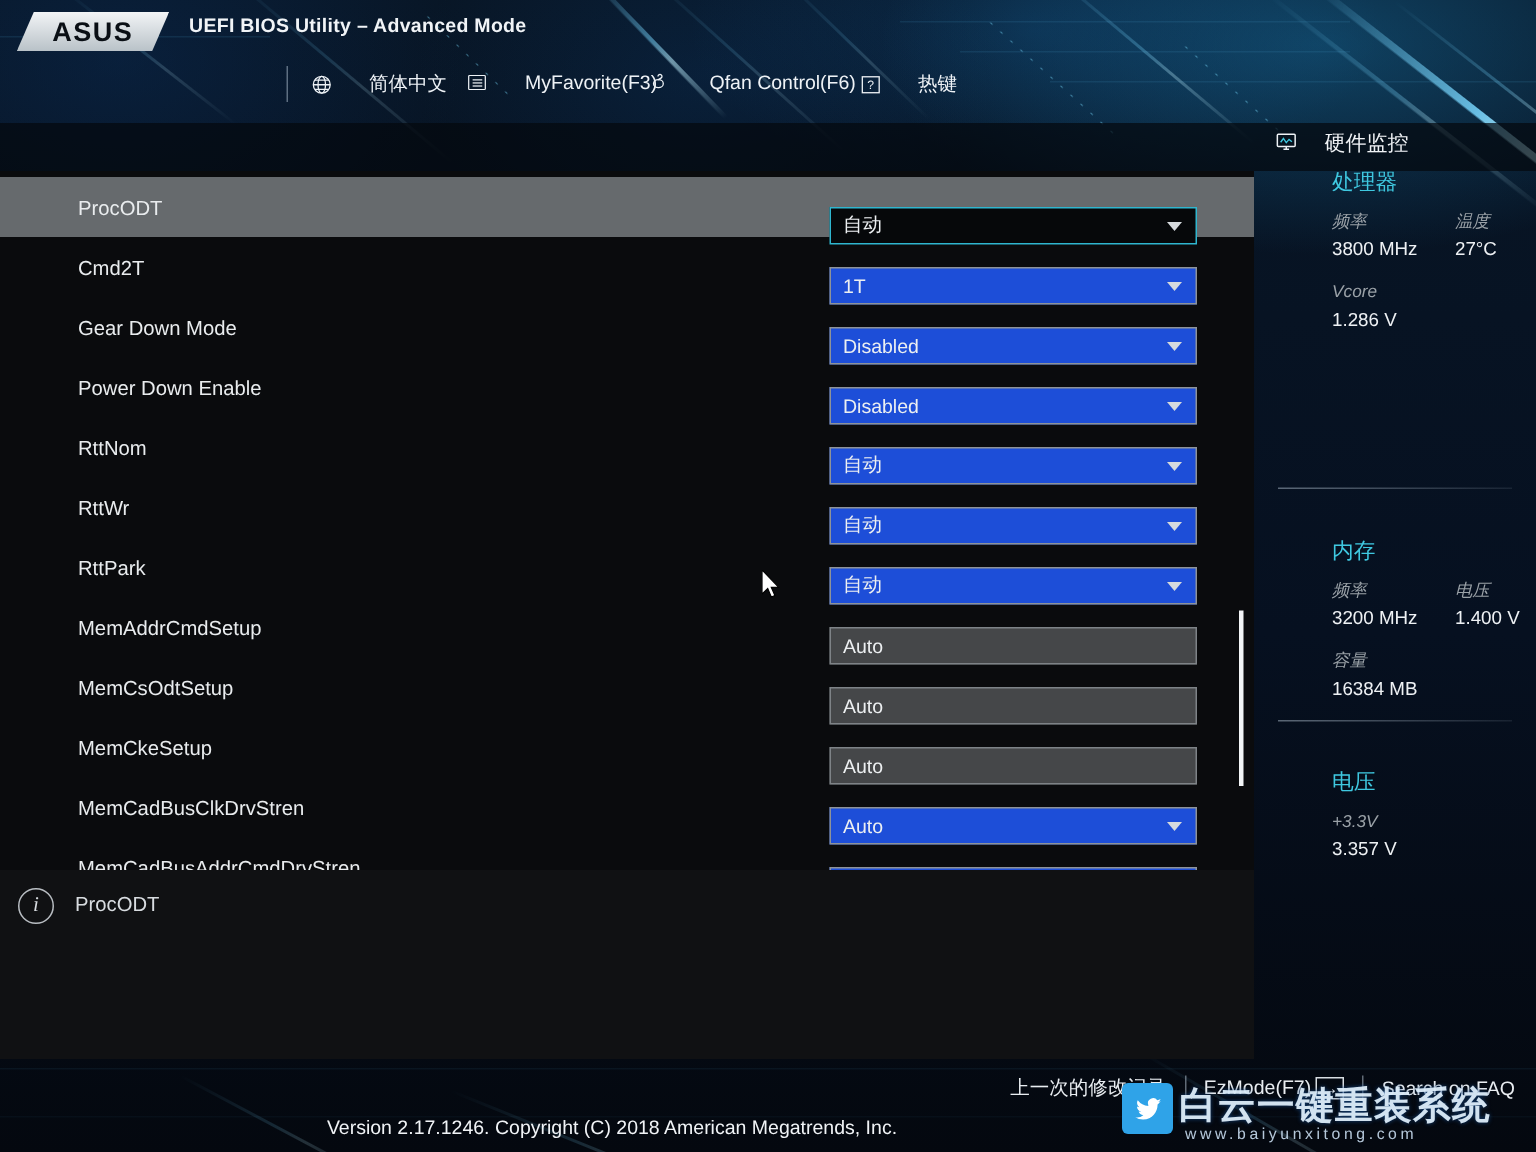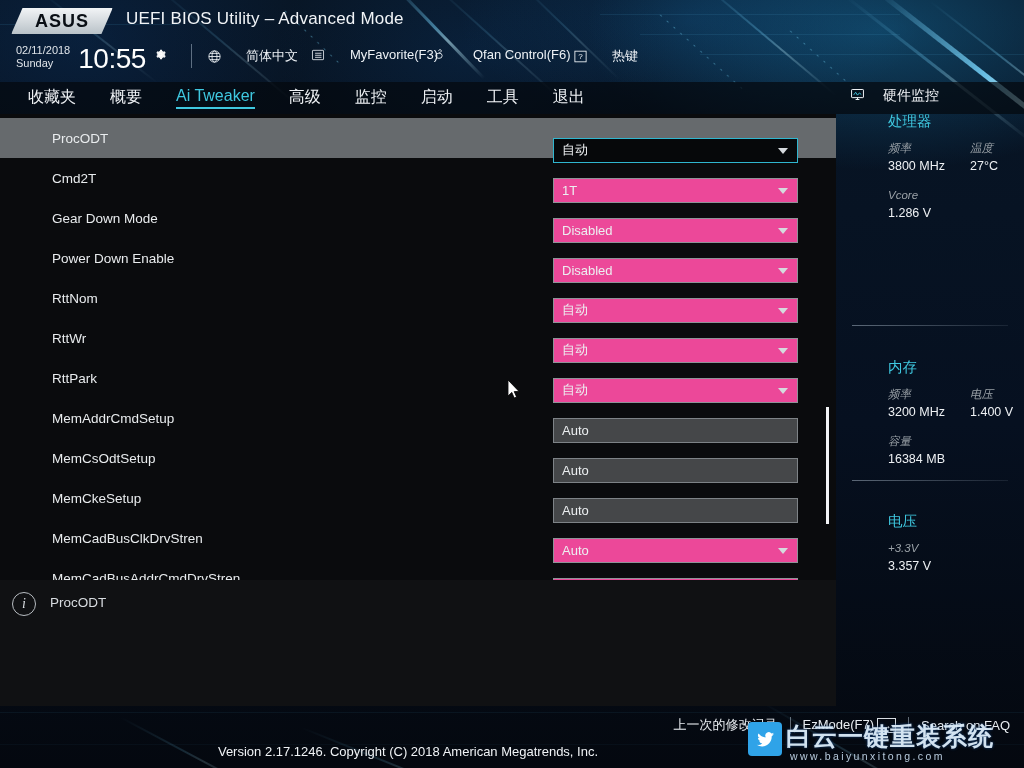--- a/index.html
+++ b/index.html
@@ -43,21 +43,21 @@
     position:absolute; left:14px; top:8px; width:96px; height:26px;
     display:flex; align-items:center; justify-content:center;
     transform:skewX(-12deg);
     background:linear-gradient(180deg,#f2f4f6,#b9c2c8);
     color:#0a0f15; font-weight:bold; font-size:18px; letter-spacing:1px;
     clip-path:polygon(6% 0%,100% 0%,94% 100%,0% 100%);
   }
   .asus-logo span{ transform:skewX(12deg); font-family:"Liberation Sans",sans-serif; }
   .app-title {
     position:absolute; left:126px; top:9px;
-    font-size:17px; color:#f1f4f7; letter-spacing:.2px; font-weight:normal;
+    font-size:13px; color:#f1f4f7; letter-spacing:.2px; font-weight:bold;
   }
   .clock-wrap{ position:absolute; left:16px; top:44px; display:flex; align-items:flex-end; gap:8px; }
   .date-block{ font-size:11px; line-height:12.5px; color:#dfe4e9; padding-bottom:3px; }
   .clock-time{ font-size:28px; line-height:26px; color:#ffffff; font-weight:300; letter-spacing:-.5px; }
   .gear-icon{ width:13px; height:13px; margin-bottom:12px; position:relative; }
   .hdr-sep{ position:absolute; top:44px; width:1px; height:24px; background:rgba(200,215,230,.45); }
 
   .hdr-item{ position:absolute; top:47px; display:flex; align-items:center; gap:24px;
              font-size:13px; color:#eef2f6; cursor:default; white-space:nowrap; }
   .hdr-item .ic{ display:inline-flex; align-items:center; justify-content:center; }
@@ -71,21 +71,21 @@
   
   .panel{ position:absolute; left:0; top:114px; width:836px; height:466px;
           background:#0a0b0d; overflow:hidden; }
   .rows{ position:absolute; left:0; top:0; width:836px; }
   .row{ position:relative; height:40px; display:flex; align-items:center; }
   .row.selected{ background:#666a6d; }
   .row .label{ position:absolute; left:52px; font-size:13.5px; color:#e9ecee; white-space:nowrap; }
   .ctrl{ position:absolute; left:553px; width:245px; height:25px;margin-top:24px; }
 
   .dropdown{
-    width:100%; height:100%; background:#ec4899; border:1px solid #8e9398;
+    width:100%; height:100%; background:#1d4ed8; border:1px solid #8e9398;
     display:flex; align-items:center; padding:0 8px;
     font-size:13px; color:#eceff1; position:relative;
   }
   .dropdown.focused{ border:1px solid #2fb6cf; background:#06080a; }
   .caret{
     position:absolute; right:9px; top:50%; margin-top:-2px;
     width:0; height:0; border-left:5px solid transparent; border-right:5px solid transparent;
     border-top:6px solid #d6dade;
   }
   .textfield{
@@ -171,33 +171,20 @@
     <div class="streak faint" style="left:120px;top:716px;width:160px;height:2px;transform:rotate(28deg);"></div>
     <div class="streak faint" style="left:300px;top:726px;width:200px;height:2px;transform:rotate(22deg);"></div>
   </div>
 
   <div class="header">
     <div class="asus-logo">
       <span>ASUS</span>
     </div>
     <div class="app-title">UEFI BIOS Utility – Advanced Mode</div>
 
-    <div class="clock-wrap">
-      <div class="date-block">
-        <div>02/11/2018</div>
-        <div>Sunday</div>
-      </div>
-      <div class="clock-time">10:55</div>
-      <div class="gear-icon">
-        <svg viewBox="0 0 24 24" width="13" height="13" fill="#ffffff">
-          <path d="M12 8.4a3.6 3.6 0 1 0 0 7.2 3.6 3.6 0 0 0 0-7.2zm0 5.4a1.8 1.8 0 1 1 0-3.6 1.8 1.8 0 0 1 0 3.6z"></path>
-          <path d="M20 12c0-.5-.05-1-.14-1.47l1.74-1.3-1.8-3.1-2.05.77A7.6 7.6 0 0 0 15.1 5.4L14.8 3.2h-3.6l-.3 2.2a7.6 7.6 0 0 0-2.65 1.5L6.2 6.13l-1.8 3.1 1.74 1.3a8 8 0 0 0 0 2.94l-1.74 1.3 1.8 3.1 2.05-.77a7.6 7.6 0 0 0 2.65 1.5l.3 2.2h3.6l.3-2.2a7.6 7.6 0 0 0 2.65-1.5l2.05.77 1.8-3.1-1.74-1.3c.09-.47.14-.97.14-1.47z" opacity=".95"></path>
-        </svg>
-      </div>
-    </div>
 
     <div class="hdr-sep" style="left:191px;"></div>
 
     <div class="hdr-item" style="left:207px;">
       <span class="ic">
         <svg viewBox="0 0 24 24" width="15" height="15" fill="none" stroke="#eef2f6" stroke-width="1.4">
           <circle cx="12" cy="12" r="9"></circle>
             <ellipse cx="12" cy="12" rx="4" ry="9"></ellipse>
           <line x1="3" y1="12" x2="21" y2="12"></line>
             <line x1="4.6" y1="7" x2="19.4" y2="7"></line>
@@ -235,30 +222,20 @@
         <svg viewBox="0 0 24 24" width="15" height="15">
           <rect x="3" y="3.5" width="18" height="17" fill="none" stroke="#eef2f6" stroke-width="1.4"></rect>
           <text x="12" y="16.5" font-size="13" fill="#eef2f6" text-anchor="middle" font-family="Liberation Sans">?</text>
         </svg>
       </span>
       <span>热键</span>
     </div>
   </div>
 
   <div class="menubar"></div>
-  <div class="tabs">
-    <div class="tab">收藏夹</div>
-    <div class="tab">概要</div>
-    <div class="tab active">Ai Tweaker</div>
-    <div class="tab">高级</div>
-    <div class="tab">监控</div>
-    <div class="tab">启动</div>
-    <div class="tab">工具</div>
-    <div class="tab">退出</div>
-  </div>
 
   <div class="panel">
     <div class="rows" id="rows-host" style="top: 4px;">
         <div class="row selected">
           <div class="label">ProcODT</div>
           <div class="ctrl">
             <div class="dropdown focused">
               <span>自动</span>
               <span class="caret"></span>
             </div>

